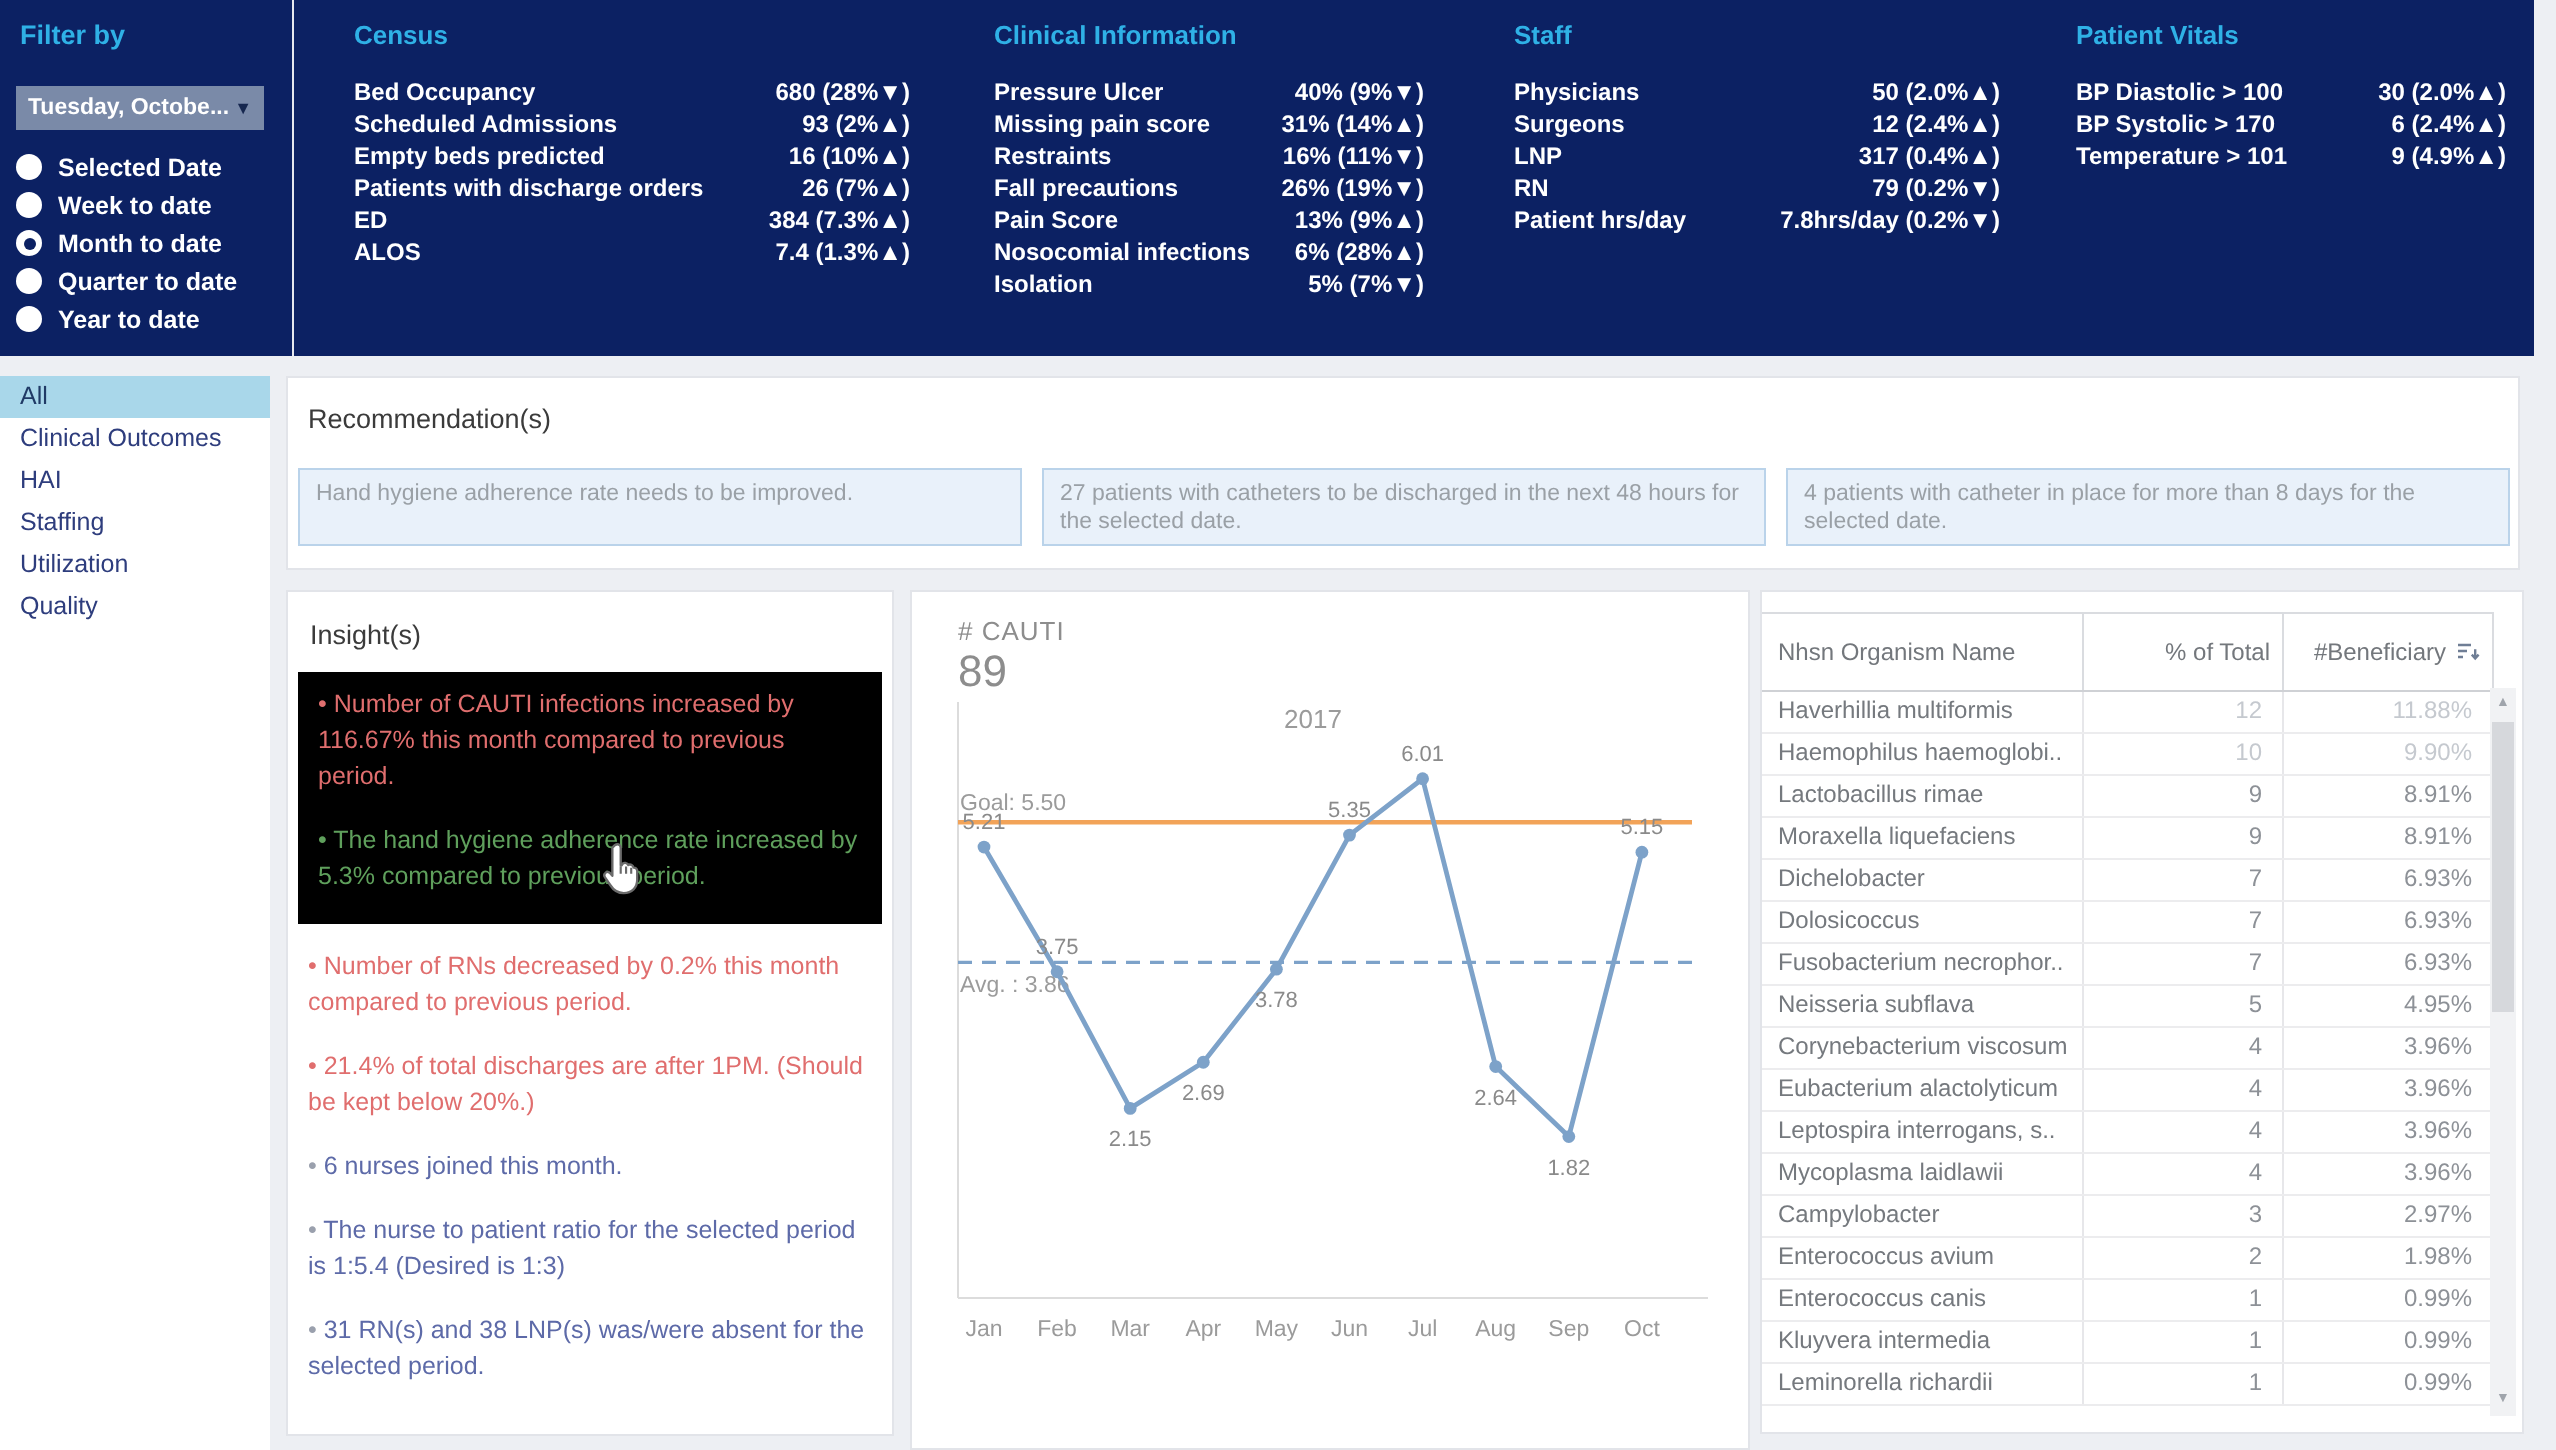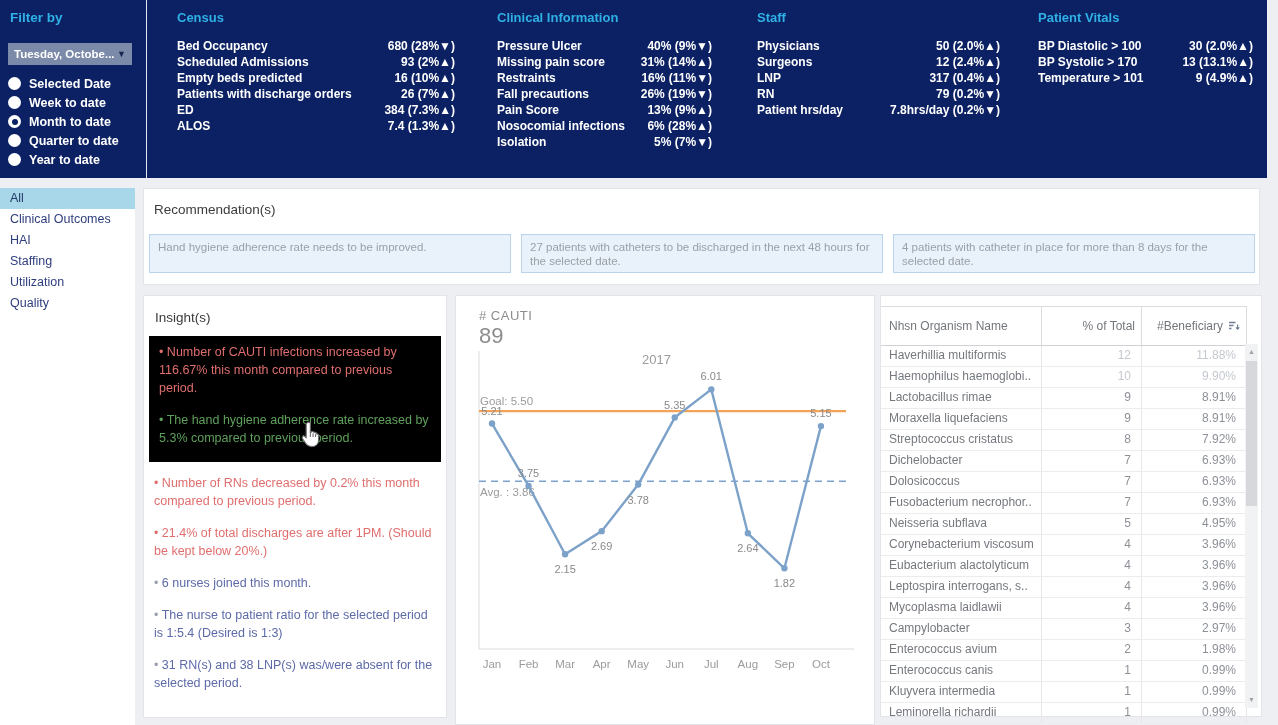--- a/index.html
+++ b/index.html
@@ -157,21 +157,21 @@
             <div class="kpi-label">Patient hrs/day</div>
             <div class="kpi-value">7.8hrs/day (0.2%▼)</div>
           </div>
         </div>
         <div class="kpi-section" style="left: 1026px; width: 215px;">
           <div class="kpi-title">Patient Vitals</div>
           <div class="kpi-rows">
             <div class="kpi-label">BP Diastolic &gt; 100</div>
             <div class="kpi-value">30 (2.0%▲)</div>
             <div class="kpi-label">BP Systolic &gt; 170</div>
-            <div class="kpi-value">13 (13.1%▲)</div>
+            <div class="kpi-value">6 (2.4%▲)</div>
             <div class="kpi-label">Temperature &gt; 101</div>
             <div class="kpi-value">9 (4.9%▲)</div>
           </div>
         </div>
       </div>
   </div>
 
   <div class="sidebar" id="sidebar">
       <div class="side-item active">All</div>
       <div class="side-item">Clinical Outcomes</div>
@@ -278,25 +278,20 @@
             <div class="td td-name">Lactobacillus rimae</div>
             <div class="td td-num">9</div>
             <div class="td td-num">8.91%</div>
           </div>
           <div class="tbl-row">
             <div class="td td-name">Moraxella liquefaciens</div>
             <div class="td td-num">9</div>
             <div class="td td-num">8.91%</div>
           </div>
           <div class="tbl-row">
-            <div class="td td-name">Streptococcus cristatus</div>
-            <div class="td td-num">8</div>
-            <div class="td td-num">7.92%</div>
-          </div>
-          <div class="tbl-row">
             <div class="td td-name">Dichelobacter</div>
             <div class="td td-num">7</div>
             <div class="td td-num">6.93%</div>
           </div>
           <div class="tbl-row">
             <div class="td td-name">Dolosicoccus</div>
             <div class="td td-num">7</div>
             <div class="td td-num">6.93%</div>
           </div>
           <div class="tbl-row">

